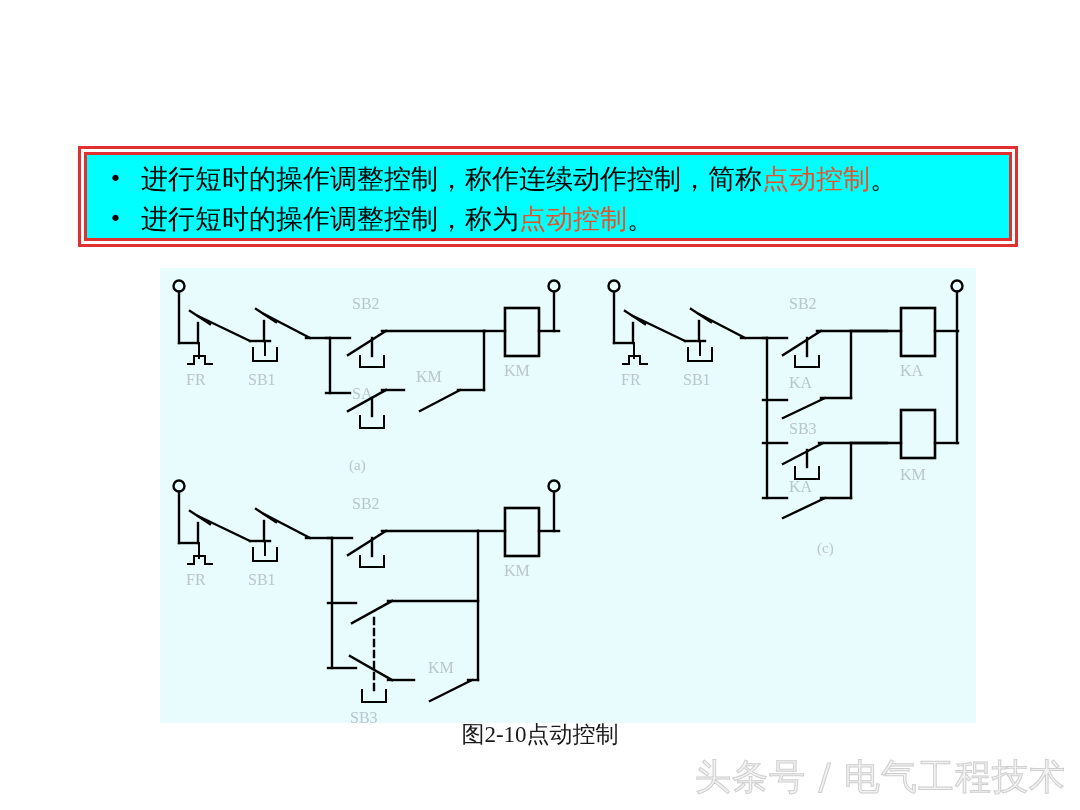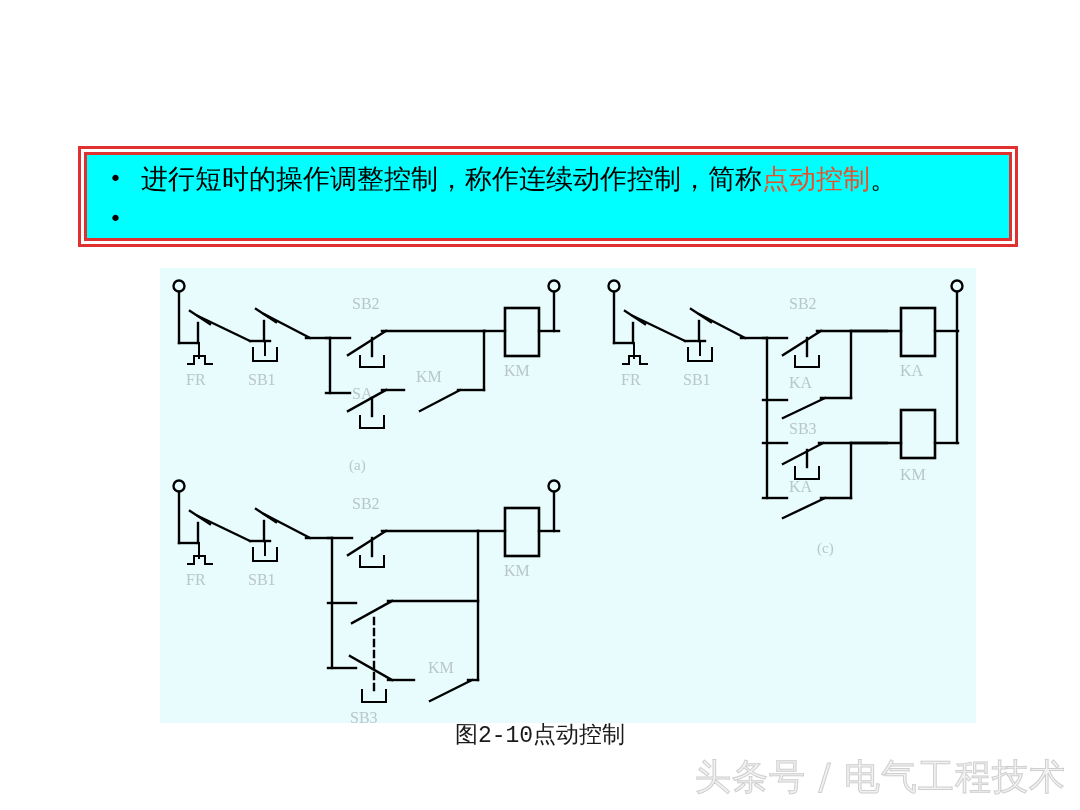--- a/index.html
+++ b/index.html
@@ -49,21 +49,21 @@
     font-family:"Liberation Serif","DejaVu Serif",serif;
     font-size:15px;fill:#b9c6cc;
   }
   .wire{stroke:#000000;stroke-width:2.4;fill:none;stroke-linecap:square;}
   .wire-thin{stroke:#000000;stroke-width:2;fill:none;stroke-linecap:square;}
   .term{fill:none;stroke:#000000;stroke-width:2.4;}
   .coil{fill:none;stroke:#000000;stroke-width:2.6;}
   
   #caption{
     position:absolute;left:0;top:719px;width:1080px;text-align:center;
-    font-family:Liberation Mono, monospace;
+    font-family:Liberation Serif, serif;
     font-size:23px;color:#1a1a1a;
   }
   
   #watermark{
     position:absolute;right:14px;bottom:8px;
     font-family:"DejaVu Sans","Liberation Sans",sans-serif;
     font-size:36px;
     color:#f2f2f2;
     -webkit-text-stroke:1px #cfcfcf;
     letter-spacing:1px;
@@ -76,20 +76,21 @@
 <div id="callout">
   <div id="callout-inner">
 
     <div class="bullet-line">
       <span class="bullet-dot">•</span>
       <span><span>进行短时的操作调整控制，称作连续动作控制，简称</span><span class="hl">点动控制</span><span>。</span></span>
     </div>
 
     <div class="bullet-line">
       <span class="bullet-dot">•</span>
+      <span><span>进行短时的操作调整控制，称为</span><span class="hl">点动控制</span><span>。</span></span>
     </div>
 
   </div>
 </div>
 
 <div id="panel">
 <svg width="816" height="455" viewBox="0 0 816 455" xmlns="http://www.w3.org/2000/svg">
 
   <g>
 

